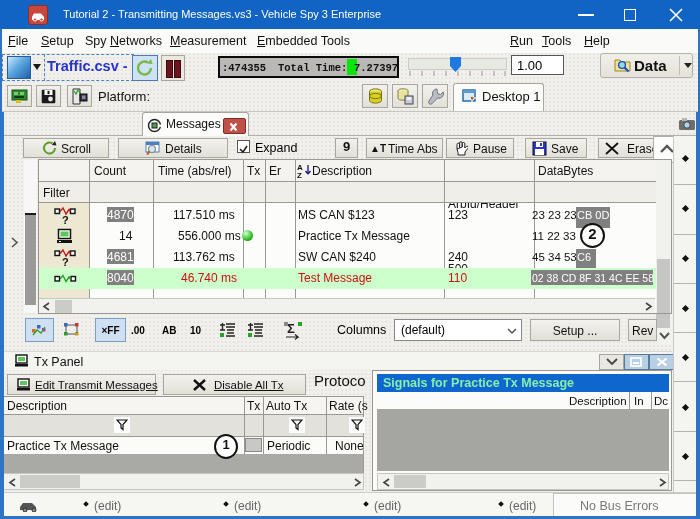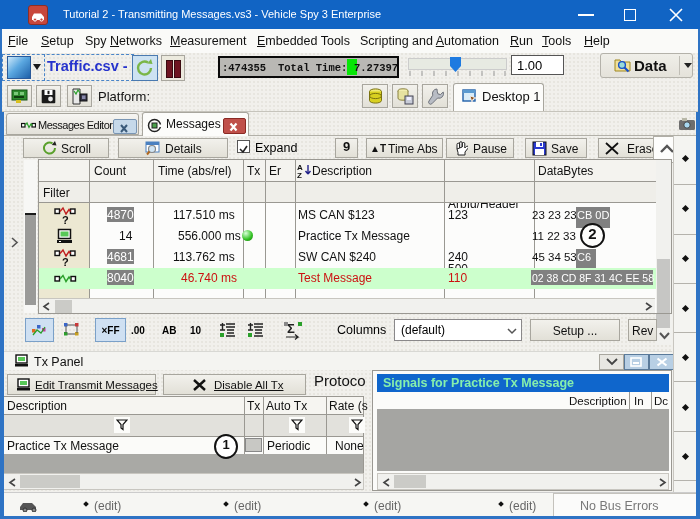--- a/index.html
+++ b/index.html
@@ -33,21 +33,20 @@
 <svg class="ab" style="left:669px;top:8px;" width="14" height="14">
     <path d="M1,1 L13,13 M13,1 L1,13" stroke="#fff" stroke-width="1.6"></path>
   </svg>
 
 <div class="ab" id="menubar">
  <span style="left:8px;"><u>F</u>ile</span>
  <span style="left:41px;"><u>S</u>etup</span>
  <span style="left:85px;">Spy <u>N</u>etworks</span>
  <span style="left:170px;"><u>M</u>easurement</span>
  <span style="left:257px;"><u>E</u>mbedded Tools</span>
- <span style="left:360px;">Scripting and <u>A</u>utomation</span>
  <span style="left:510px;"><u>R</u>un</span>
  <span style="left:542px;"><u>T</u>ools</span>
  <span style="left:584px;"><u>H</u>elp</span>
 </div>
 
 <div class="ab" id="row1" style="left:0;top:53px;width:700px;height:29px;">
 
   <div class="ab dashedbox" style="left:2px;top:1px;width:132px;height:27px;border:1.5px dashed #4a85c8;box-sizing:border-box;"></div>
   <div class="ab" style="left:44px;top:1px;width:0px;height:27px;border-left:1.5px dashed #4a85c8;"></div>
   <div class="ab" style="left:7px;top:3px;width:24px;height:23px;background:linear-gradient(135deg,#cfe9fa 0%,#5aa7e0 45%,#1d5fa8 100%);border:1px solid #2a5a9a;box-sizing:border-box;"></div>
@@ -158,33 +157,20 @@
         <rect x="1" y="2" width="12" height="11" fill="#d8ecf8" stroke="#2060a8" stroke-width="1.4"></rect>
         <rect x="1" y="2" width="12" height="3" fill="#5a9ad0"></rect>
         <path d="M8 8 l6 2 -3 1 -1 3z" fill="#8a4a10" stroke="#fff" stroke-width=".7"></path>
       </svg>
     <span class="ab txt" style="left:28px;top:5px;font-size:13px;color:#111;">Desktop 1</span>
   </div>
 </div>
 
 <div class="ab" id="tabstrip" style="left:0;top:112px;width:700px;height:24px;border-bottom:1px solid #b2b0a8;box-sizing:border-box;">
 
-  <div class="ab" style="left:6px;top:1px;width:133px;height:22px;background:linear-gradient(#f6f5f2,#e3e1da);border:1px solid #a8a69e;border-radius:3px 3px 0 0;box-sizing:border-box;">
-    <svg class="ab" style="left:14px;top:7px;" width="15" height="9" viewBox="0 0 15 9">
-        <rect x="0.5" y="2.5" width="3.5" height="3.5" fill="#fff" stroke="#111" stroke-width="1.2"></rect>
-        <rect x="11" y="2.5" width="3.5" height="3.5" fill="#fff" stroke="#111" stroke-width="1.2"></rect>
-        <path d="M4 4.5 l2-2.5 2 4.5 2-3.5 1.5 1.5" fill="none" stroke="#2aa02a" stroke-width="1.2"></path>
-      </svg>
-    <span class="ab txt" style="left:31px;top:5px;font-size:11px;color:#111;letter-spacing:-0.5px;">Messages Editor</span>
-    <div class="ab" style="left:106px;top:5px;width:22px;height:13px;background:#c6d9ea;border:1px solid #7a96b4;border-radius:2px;">
-      <svg width="20" height="11">
-          <path d="M7 2 l6 7 M13 2 l-6 7" stroke="#3a5a7a" stroke-width="2"></path>
-        </svg>
-    </div>
-  </div>
 
   <div class="ab" style="left:142px;top:0px;width:107px;height:24px;background:#fcfcfa;border:1px solid #a8a69e;border-bottom:none;border-radius:3px 3px 0 0;box-sizing:border-box;">
     <svg class="ab" style="left:4px;top:5px;" width="15" height="15" viewBox="0 0 15 15">
         <circle cx="7.5" cy="7.5" r="6" fill="none" stroke="#222" stroke-width="1.5"></circle>
         <rect x="5" y="5" width="5" height="5" fill="#4aa04a" stroke="#222"></rect>
         <rect x="11" y="6.5" width="4" height="2.5" fill="#fcfcfa"></rect>
       </svg>
     <span class="ab txt" style="left:23px;top:4px;font-size:12px;color:#111;">Messages</span>
     <div class="ab" style="left:80px;top:5px;width:21px;height:14px;background:#c0504a;border:1px solid #8a2a24;border-radius:2px;">
       <svg width="19" height="12">

